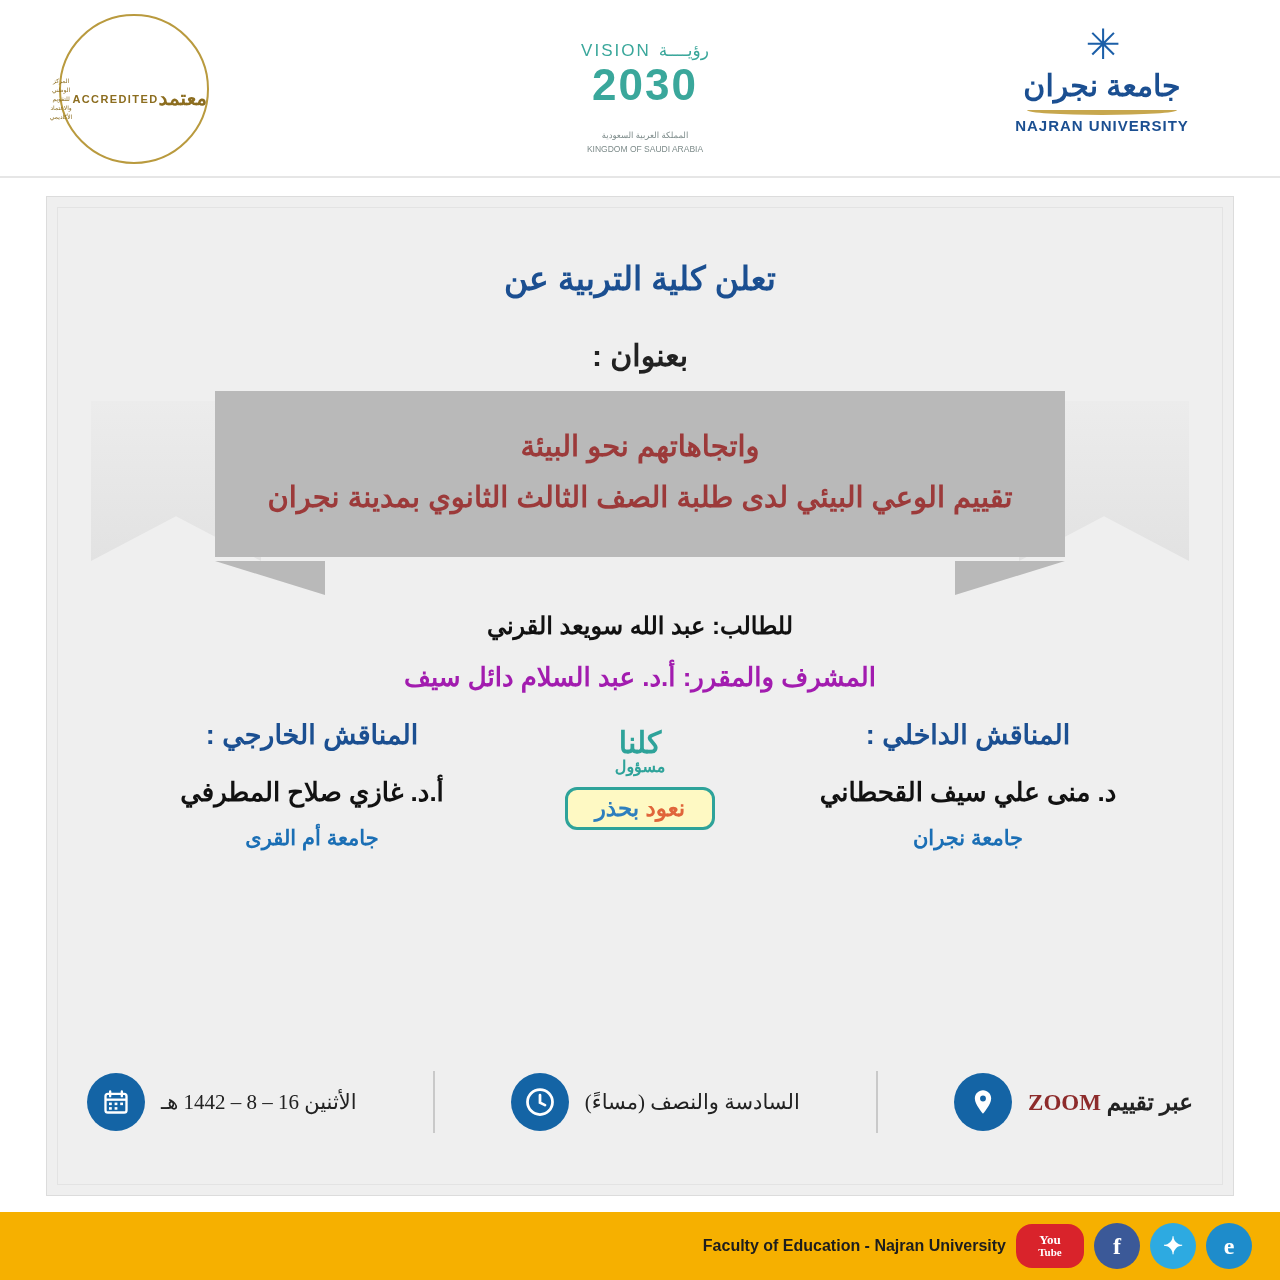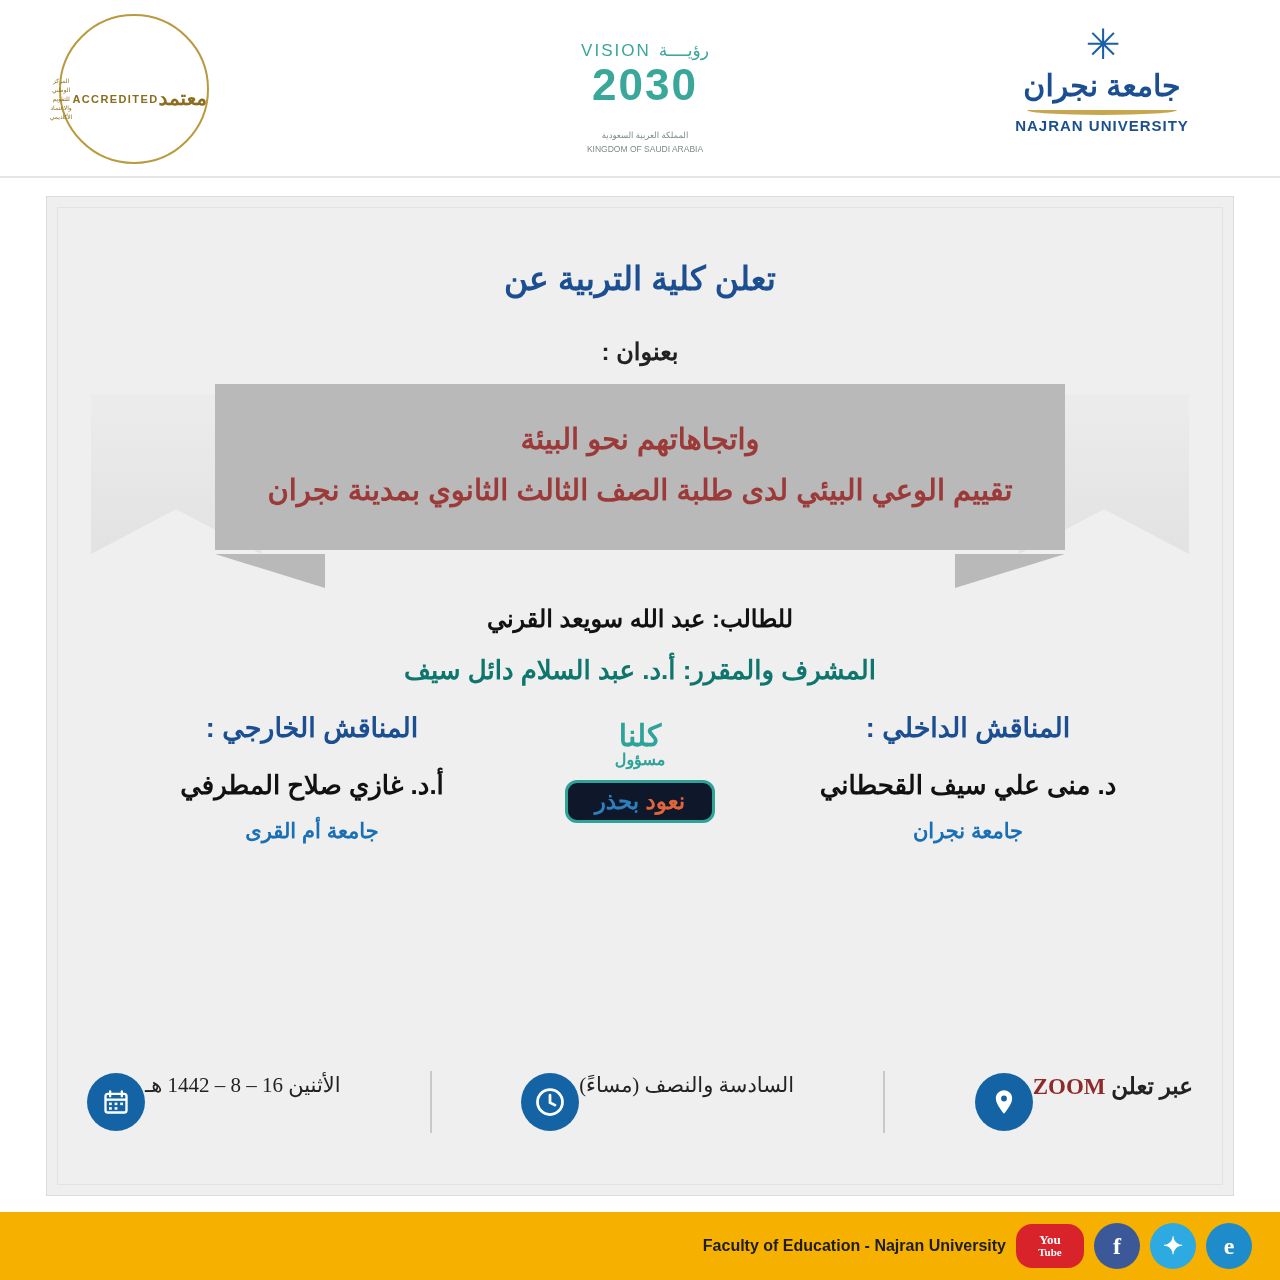--- a/index.html
+++ b/index.html
@@ -99,21 +99,21 @@
   .line1 {
     margin-top: 62px; text-align: center;
     font-size: 33px; color: #1b4f91; font-weight: 600;
   }
   .line2 {
     margin-top: 42px; text-align: center;
     font-size: 30px; color: #9c3a3a; font-weight: 600;
   }
   .line3 {
     margin-top: 40px; text-align: center;
-    font-size: 24px; color: #222; font-weight: bold;
+    font-size: 30px; color: #222; font-weight: bold;
   }
 
   
   .ribbon-wrap { position: relative; margin-top: 18px; height: 215px; }
   .ribbon-tail {
     position: absolute; top: 10px; width: 170px; height: 160px; background: #efefef;
   }
   .ribbon-tail.left { left: 44px;
     background: linear-gradient(180deg,#ececec,#e2e2e2);
     clip-path: polygon(0 0, 100% 0, 100% 100%, 50% 72%, 0 100%);
@@ -136,21 +136,21 @@
     font-size: 29px; color: #9c3a3a; font-weight: 600; line-height: 1.75;
   }
 
   .student {
     margin-top: 6px; text-align: center; font-size: 24px; color: #111; font-weight: bold;
   }
   .dept {
     margin-top: 10px; text-align: center; font-size: 19px; color: #333;
   }
   .supervisor {
-    margin-top: 22px; text-align: center; font-size: 26px; color: #0f766e; font-weight: bold;
+    margin-top: 22px; text-align: center; font-size: 26px; color: #a21caf; font-weight: bold;
   }
 
   
   .examiners {
     margin-top: 26px; display: flex; justify-content: space-between; align-items: flex-start;
     padding: 0 70px;
   }
   .ex-col { width: 390px; text-align: center; }
   .ex-col .role { font-size: 27px; color: #1b4f91; font-weight: bold; letter-spacing: 1px; }
   .ex-col .name { margin-top: 26px; font-size: 26px; color: #111; font-weight: bold; }
@@ -159,31 +159,31 @@
   
   .badge { width: 180px; text-align: center; margin-top: 4px; }
   .badge .kullona {
     display: inline-block; padding: 4px 14px; border-radius: 10px;
     color: #2ea39a; font-size: 30px; font-weight: bold; line-height: 1.05;
   }
   .badge .kullona small { display: block; font-size: 16px; color: #2ea39a; }
   .badge .naod {
     margin: 8px auto 0; width: 150px; border: 3px solid #2ea39a; border-radius: 12px;
     padding: 5px 0; font-size: 23px; font-weight: bold;
-    background: #0f172a;
+    background: #fef9c3;
   }
   .badge .naod .a { color: #e0653a; }
   .badge .naod .b { color: #2e7fbe; }
 
   
   .info {
     position: absolute; left: 40px; right: 40px; bottom: 62px;
     display: flex; align-items: center; justify-content: space-between;
   }
-  .info-item { display: flex; }
+  .info-item { display: flex; align-items: center; gap: 16px; }
   .info-item .txt { font-size: 21px; color: #222; font-family: "Liberation Serif", serif; }
   .info-item .txt.bold { font-weight: bold; font-size: 23px; }
   .zoom-word { color: #8d2b2b; font-weight: bold; }
   .circ {
     width: 58px; height: 58px; border-radius: 50%;
     background: #1464a5; color: #fff;
     display: flex; align-items: center; justify-content: center;
     font-size: 28px;
   }
   .sep { width: 2px; height: 62px; background: #c9c9c9; }
@@ -288,21 +288,21 @@
         <div class="role">المناقش الخارجي :</div>
         <div class="name">أ.د. غازي صلاح المطرفي</div>
         <div class="uni">جامعة أم القرى</div>
       </div>
     </div>
 
     <div class="info">
 
       <div class="info-item">
         <span class="txt bold">
-          <span>عبر تعلن</span>
+          <span>عبر تقييم</span>
           <span class="zoom-word">ZOOM</span>
         </span>
         <span class="circ">
           <svg width="28" height="28" viewBox="0 0 24 24" aria-hidden="true">
             <path fill="#ffffff" d="M12 2C8.1 2 5 5.1 5 9c0 5.2 7 13 7 13s7-7.8 7-13c0-3.9-3.1-7-7-7zm0 9.5A2.5 2.5 0 1 1 12 6.5a2.5 2.5 0 0 1 0 5z"></path>
           </svg>
         </span>
       </div>
 
       <div class="sep"></div>

